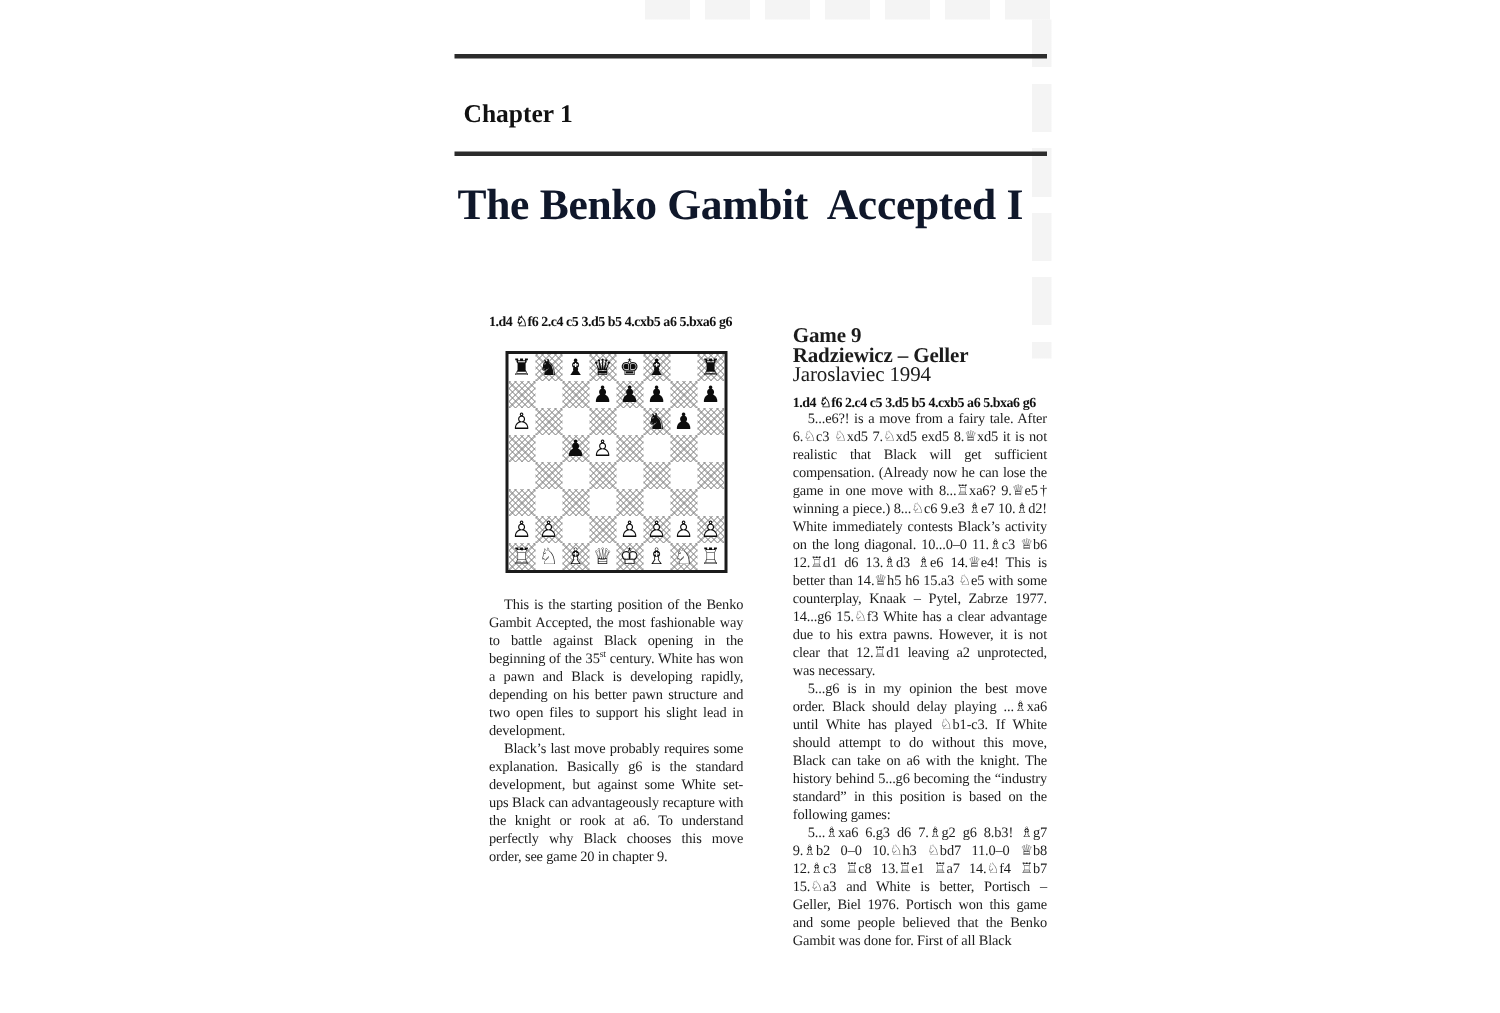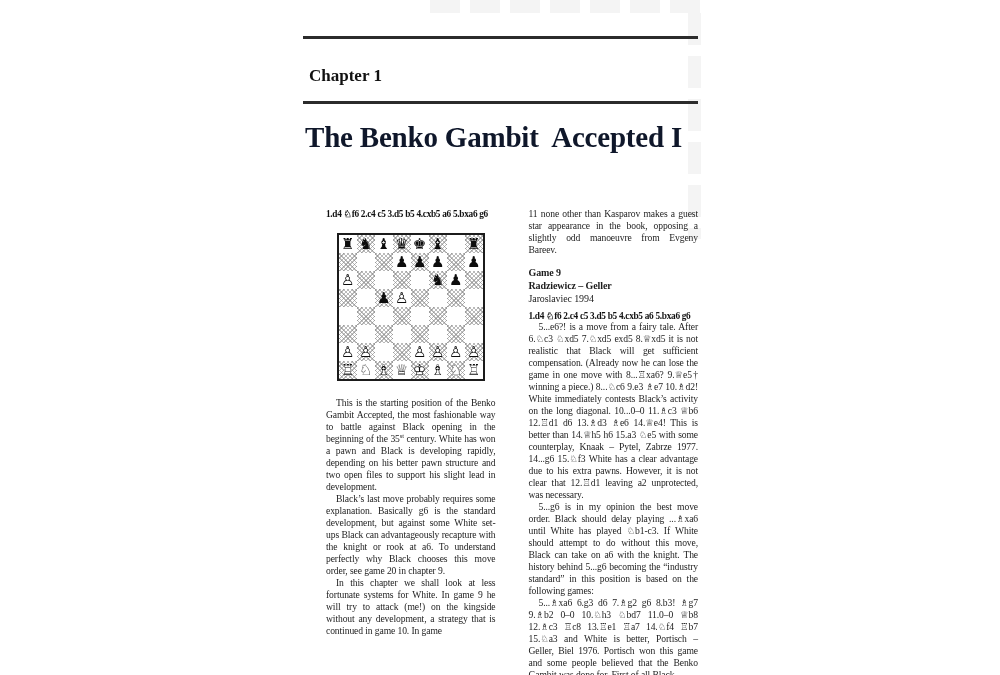--- a/index.html
+++ b/index.html
@@ -33,21 +33,21 @@
   p{margin:0;}
   .body{
     font-size:9.6px;line-height:12px;letter-spacing:-0.1px;
     text-align:justify;color:#1c1c1c;
   }
   .indent{text-indent:10px;}
   .moves{
     font-size:9.3px;font-weight:bold;letter-spacing:-0.3px;white-space:nowrap;color:#111;
   }
   .game-header{margin-top:10px;}
-  .game-header p{font-size:10px;line-height:13px;letter-spacing:-0.1px;}
+  .game-header p{font-size:14px;line-height:13px;letter-spacing:-0.1px;}
   .bold{font-weight:bold;}
   .right-moves{margin-top:5px;}
   sup{font-size:6.5px;vertical-align:super;line-height:0;}
   
   .board{
     display:grid;grid-template-columns:repeat(8,18px);grid-auto-rows:18px;
     width:144px;border:2px solid #1b1b1b;margin:14px auto 0 auto;background:#fff;
   }
   .sq{position:relative;width:18px;height:18px;}
   .sq.dark{
@@ -224,25 +224,23 @@
           <div class="sq light">
             <span class="pc under">♜</span>
             <span class="pc">♖</span>
           </div>
         </div>
 
       <p class="body indent left-para1"><span>This is the starting position of the Benko Gambit Accepted, the most fashionable way to battle against Black opening in the beginning of the 35</span><sup>st</sup><span> century. White has won a pawn and Black is developing rapidly, depending on his better pawn structure and two open files to support his slight lead in development.</span></p>
 
       <p class="body indent">Black’s last move probably requires some explanation. Basically g6 is the standard development, but against some White set-ups Black can advantageously recapture with the knight or rook at a6. To understand perfectly why Black chooses this move order, see game 20 in chapter 9.</p>
 
-      <p class="body indent">In this chapter we shall look at less fortunate systems for White. In game 9 he will try to attack (me!) on the kingside without any development, a strategy that is continued in game 10. In game</p>
     </div>
 
     <div class="col">
-      <p class="body">11 none other than Kasparov makes a guest star appearance in the book, opposing a slightly odd manoeuvre from Evgeny Bareev.</p>
 
       <div class="game-header">
         <p class="bold">Game 9</p>
         <p class="bold">Radziewicz – Geller</p>
         <p>Jaroslaviec 1994</p>
       </div>
 
       <p class="moves right-moves">1.d4 ♘f6 2.c4 c5 3.d5 b5 4.cxb5 a6 5.bxa6 g6</p>
 
       <p class="body indent">5...e6?! is a move from a fairy tale. After 6.♘c3 ♘xd5 7.♘xd5 exd5 8.♕xd5 it is not realistic that Black will get sufficient compensation. (Already now he can lose the game in one move with 8...♖xa6? 9.♕e5† winning a piece.) 8...♘c6 9.e3 ♗e7 10.♗d2! White immediately contests Black’s activity on the long diagonal. 10...0–0 11.♗c3 ♕b6 12.♖d1 d6 13.♗d3 ♗e6 14.♕e4! This is better than 14.♕h5 h6 15.a3 ♘e5 with some counterplay, Knaak – Pytel, Zabrze 1977. 14...g6 15.♘f3 White has a clear advantage due to his extra pawns. However, it is not clear that 12.♖d1 leaving a2 unprotected, was necessary.</p>

